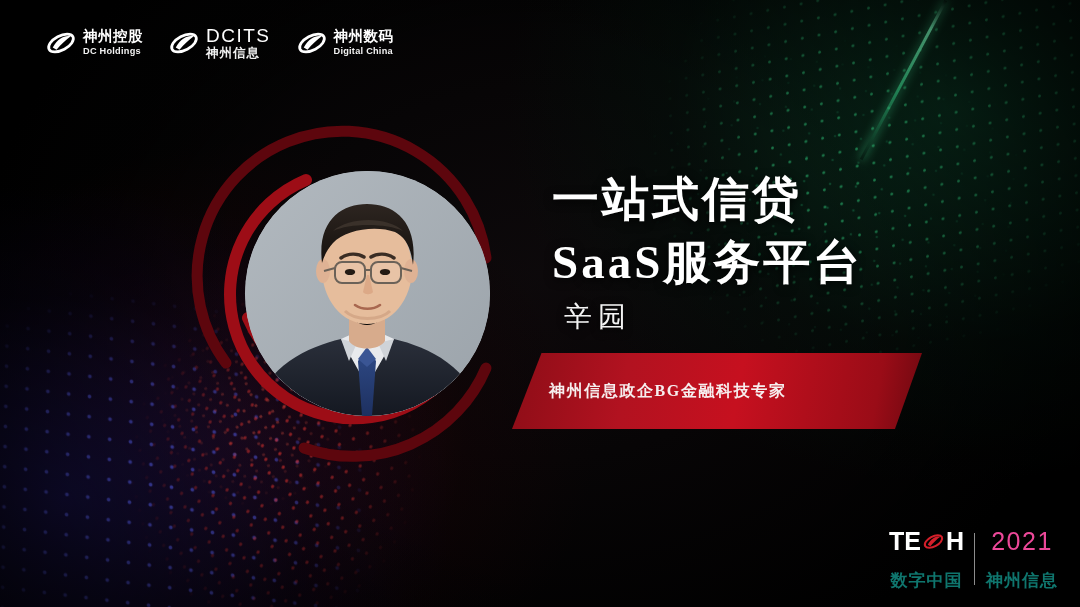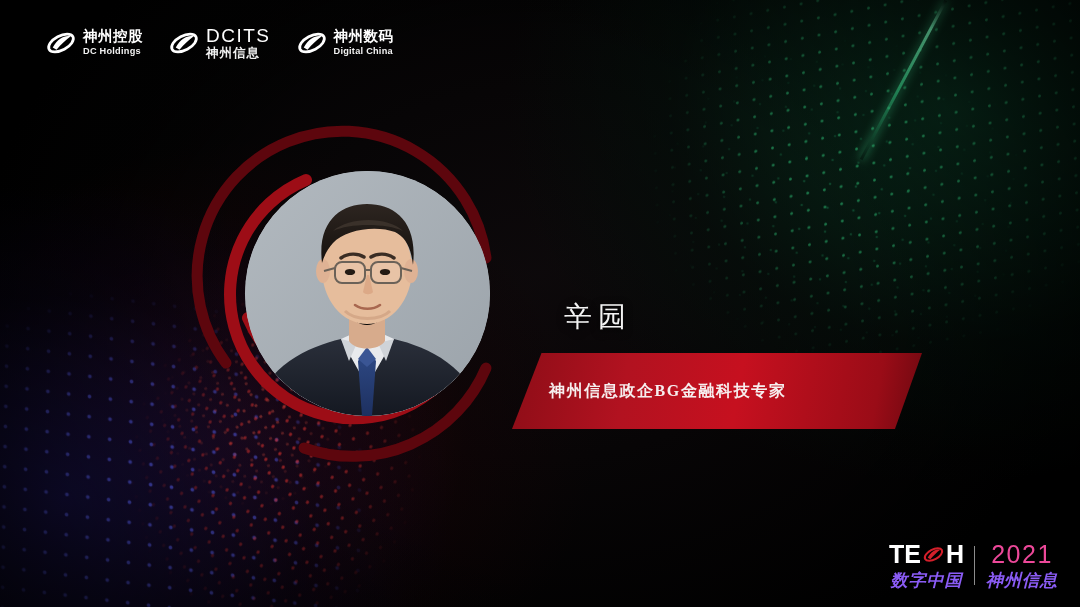--- a/index.html
+++ b/index.html
@@ -241,28 +241,27 @@
     align-items: center;
     color: #ffffff;
     font-size: 25px;
     font-weight: 700;
     letter-spacing: 0px;
     line-height: 1;
     font-family: "Liberation Sans", sans-serif;
   }
   .tech-swoosh { width: 23px; height: 21px; margin: 0 1px; }
   .event-cn {
-    color: #8b5cf6;
+    color: #0f766e;
     font-size: 17px;
     font-weight: 700;
     letter-spacing: 1px;
-    margin-top: 5px;
+    margin-top: 18px;
     line-height: 1;
     white-space: nowrap;
-    font-style: italic;
   }
   .event-year {
     color: #ec4899;
     font-size: 25px;
     font-weight: 400;
     letter-spacing: 1.5px;
     line-height: 1;
     white-space: nowrap;
   }
 </style>
@@ -391,20 +390,24 @@
           <path d="M 122 104 L 118 121 C 120 124, 126 124, 128 121 L 124 104" fill="#d9a684" opacity="0.85"></path>
 
           <path d="M 110 134 C 117 139, 128 139, 135 134" stroke="#a8674f" stroke-width="2.6" fill="none" stroke-linecap="round"></path>
 
           <path d="M 100 140 C 110 150, 135 150, 145 140" stroke="rgba(180,130,100,0.35)" stroke-width="3" fill="none"></path>
         </g>
       </svg>
     </div>
   </div>
 
+  <div class="headline">
+    <div class="headline-line">一站式信贷</div>
+    <div class="headline-line">SaaS服务平台</div>
+  </div>
 
   <div class="speaker-name">辛园</div>
 
   <div class="role-banner"></div>
   <div class="role-text">神州信息政企BG金融科技专家</div>
 
   <div class="event-logo">
 
     <div class="event-col event-left">
       <div class="tech-word">

